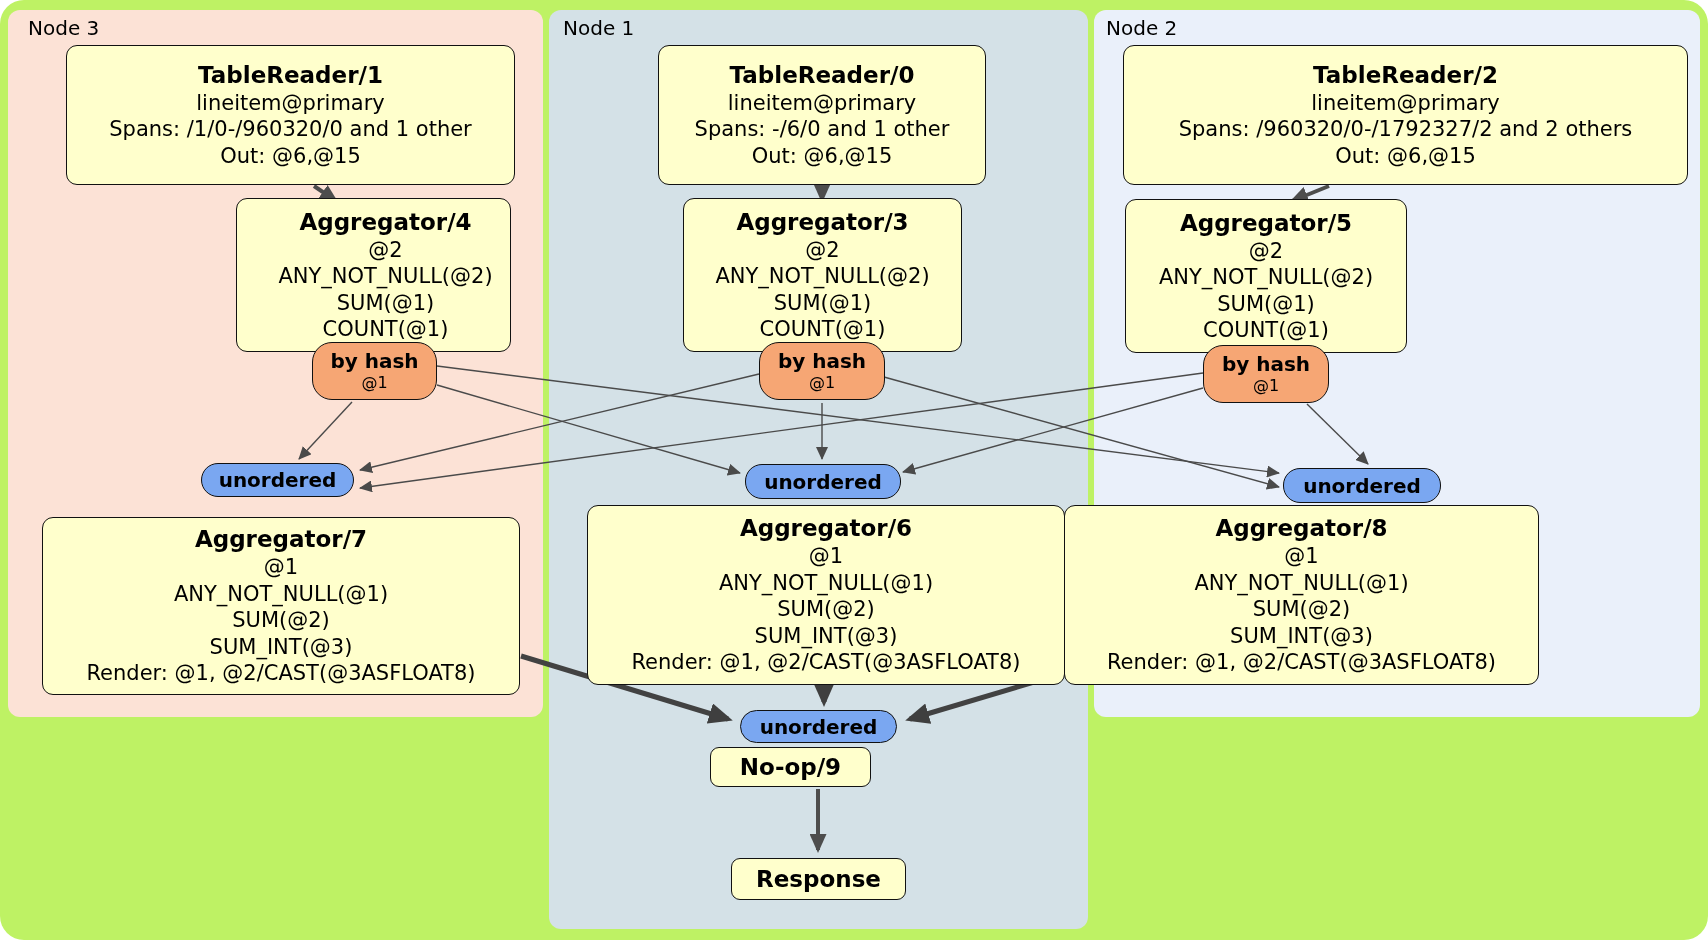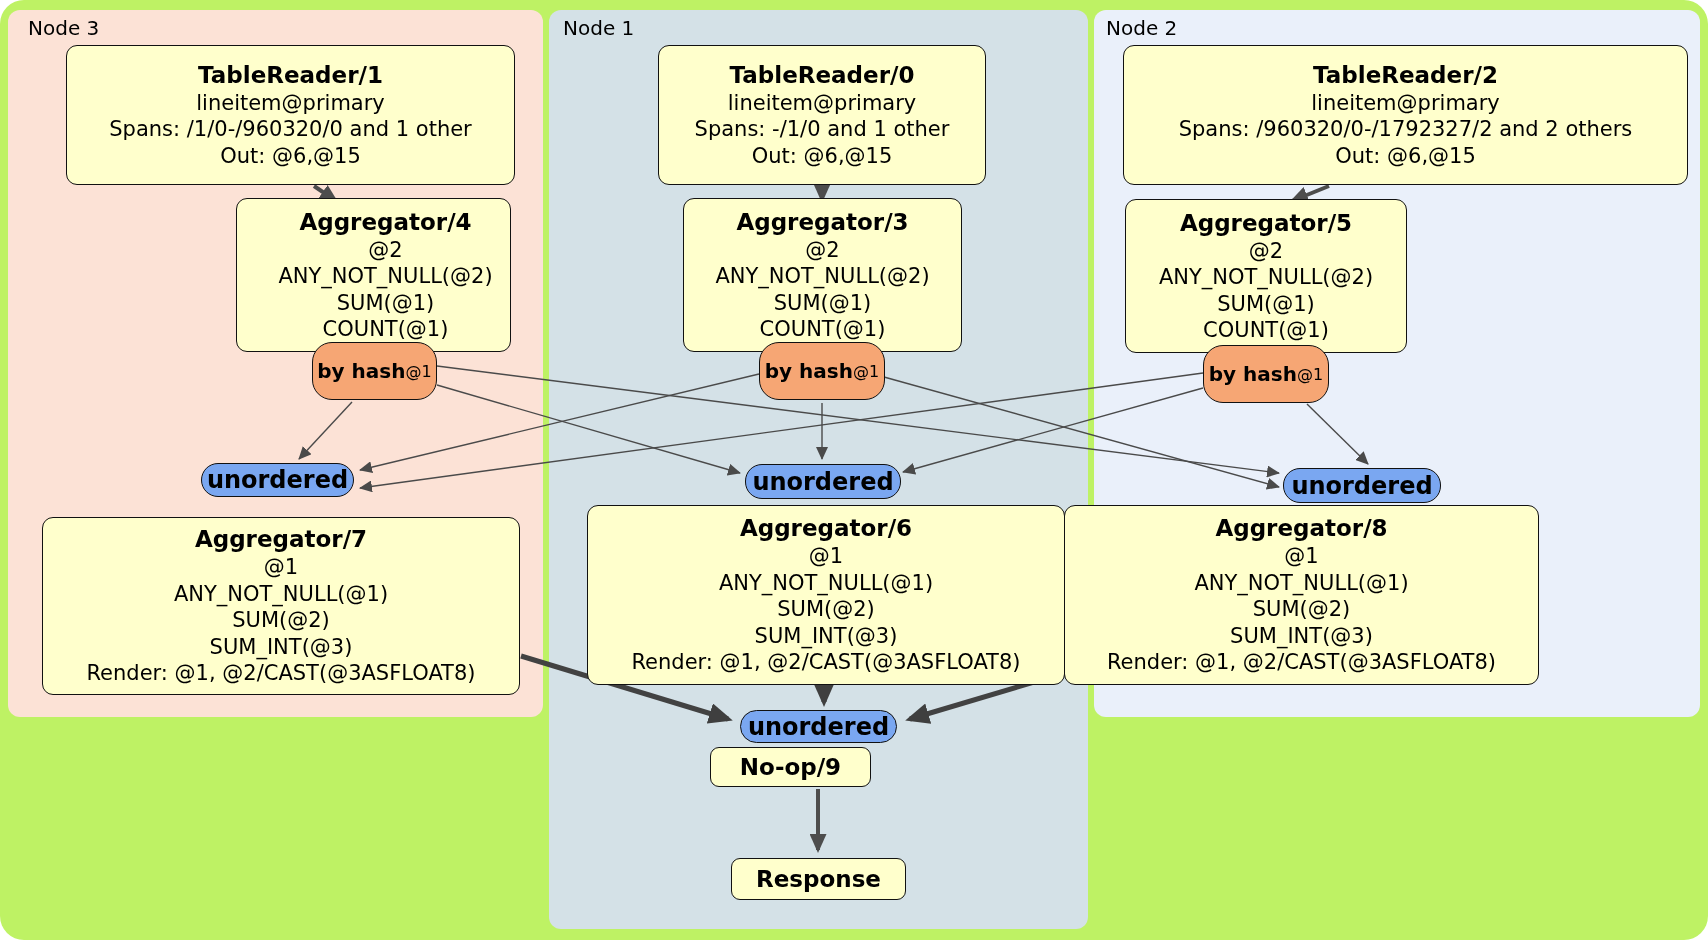--- a/index.html
+++ b/index.html
@@ -13,27 +13,27 @@
   .pbox {
     position:absolute; background:#ffffcc; border:1.5px solid #111;
     border-radius:11px; box-sizing:border-box;
     display:flex; flex-direction:column; justify-content:center; align-items:center;
     text-align:center; z-index:3; white-space:nowrap;
   }
   .pbox .title { font-weight:bold; font-size:23px; line-height:29px; }
   .pbox .bline { font-size:21px; line-height:26.5px; }
   .pill {
     position:absolute; border:1.6px solid #111; box-sizing:border-box;
-    display:flex; flex-direction:row; justify-content:center; align-items:center;
+    display:flex; flex-direction:column; justify-content:center; align-items:center;
     text-align:center; z-index:4; white-space:nowrap;
   }
   .router { background:#f6a674; border-radius:20px; }
   .router .rl { font-weight:bold; font-size:20px; line-height:23px; }
   .router .rs { font-size:16px; line-height:19px; }
-  .stream { background:#7aa7f1; border-radius:17px; font-weight:bold; font-size:24px; }
+  .stream { background:#7aa7f1; border-radius:17px; font-weight:bold; font-size:20px; }
   svg.edges { position:absolute; left:0; top:0; z-index:2; }
 </style>
 </head>
 <body>
 
 <div class="canvas">
 
   <div class="region" style="left:8px; top:10px; width:535px; height:707px; background:#fce2d6;">
     <div class="region-label">Node 3</div>
   </div>
@@ -80,21 +80,21 @@
 
   <div class="pbox" style="left:66px; top:45px; width:449px; height:140px;">
     <div class="title">TableReader/1</div>
     <div class="bline">lineitem@primary</div>
     <div class="bline">Spans: /1/0-/960320/0 and 1 other</div>
     <div class="bline">Out: @6,@15</div>
   </div>
   <div class="pbox" style="left:658px; top:45px; width:328px; height:140px;">
     <div class="title">TableReader/0</div>
     <div class="bline">lineitem@primary</div>
-    <div class="bline">Spans: -/1/0 and 1 other</div>
+    <div class="bline">Spans: -/6/0 and 1 other</div>
     <div class="bline">Out: @6,@15</div>
   </div>
   <div class="pbox" style="left:1123px; top:45px; width:565px; height:140px;">
     <div class="title">TableReader/2</div>
     <div class="bline">lineitem@primary</div>
     <div class="bline">Spans: /960320/0-/1792327/2 and 2 others</div>
     <div class="bline">Out: @6,@15</div>
   </div>
 
   <div class="pbox" style="left:236px; top:198px; width:275px; height:154px;padding-left:24px;">

